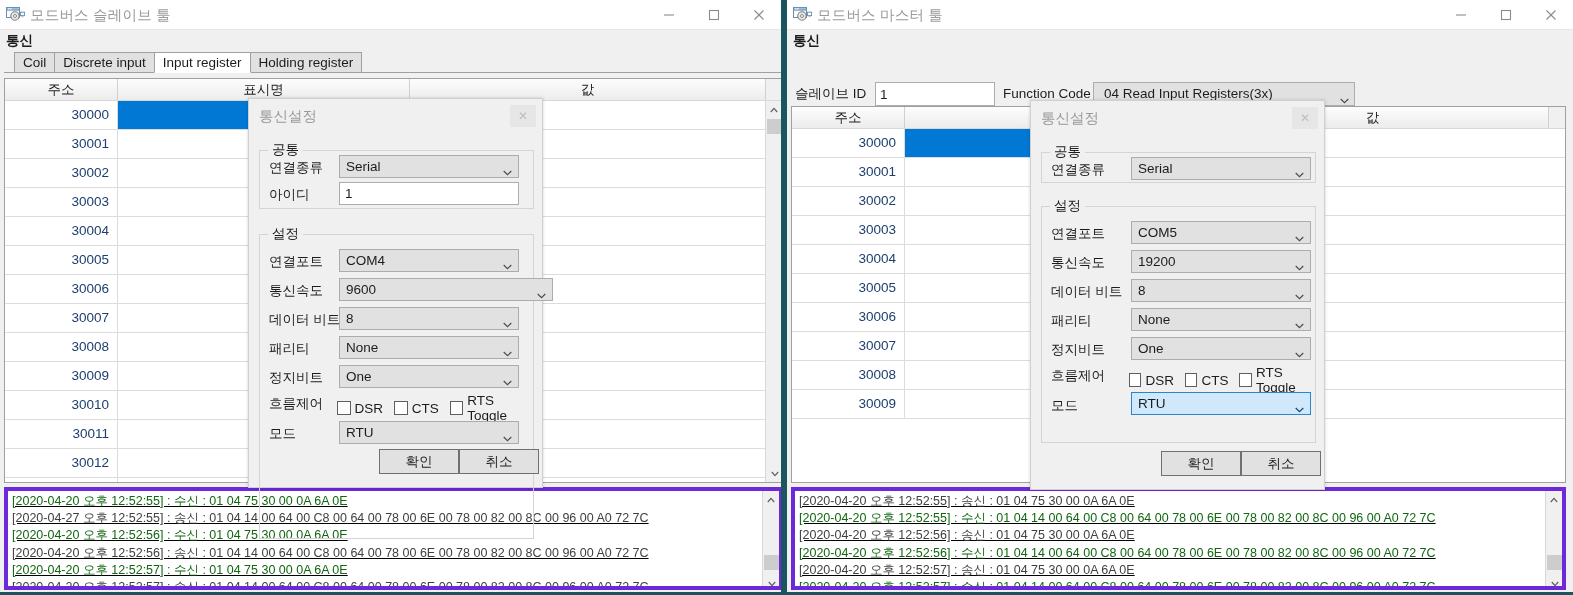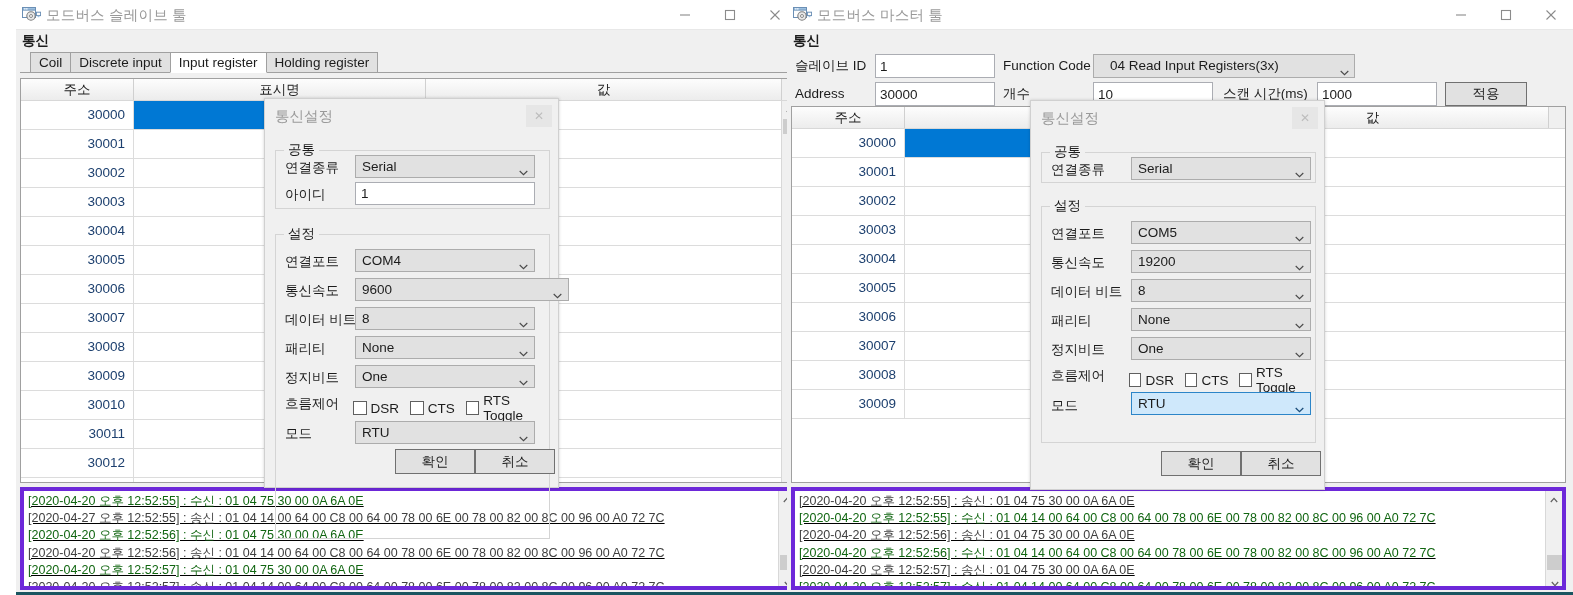--- a/index.html
+++ b/index.html
@@ -7,21 +7,21 @@
     margin: 0; padding: 0;
     width: 1573px; height: 595px;
     overflow: hidden;
     background: #ffffff;
     font-family: "Liberation Sans", "DejaVu Sans", sans-serif;
   }
   #screen { position: relative; width: 1573px; height: 595px; }
 
   
   .window { position: absolute; background: #f0f0f0; overflow: hidden; }
-  .win-left  { left: 16px;   top: 0; width: 787px; height: 595px;
+  .win-left  { left: 0;   top: 0; width: 787px; height: 595px;
                border-right: 6px solid #1a5560; border-bottom: 3px solid #1a5560; }
   .win-right { left: 787px; top: 0; width: 786px; height: 595px;
                border-bottom: 3px solid #1a5560; }
 
   .titlebar { position: relative; height: 30px; background: #ffffff;
               border-bottom: 1px solid #e8e8e8; }
   .title-icon { position: absolute; left: 6px; top: 6px; width: 19px; height: 18px; }
   .title-text { position: absolute; left: 30px; top: 6px;
                 font-size: 14.5px; color: #999999; white-space: nowrap;
                 letter-spacing: .2px; }
@@ -46,22 +46,22 @@
   .tab.active { background: #ffffff; border-bottom-color: #ffffff; z-index: 3; }
 
   
   .parambar { position: relative; height: 54px; background: #f0f0f0; }
   .pfield { position: absolute; font-size: 13.5px; color: #1c1c1c; }
   .plabel { line-height: 22px; }
   .ptext { background: #ffffff; border: 1px solid #abadb3;
            height: 24px; line-height: 22px; padding: 0 4px;
            font-size: 13.5px; color: #1c1c1c; }
   .pcombo { background: #e1e1e1; border: 1px solid #acacac;
-            height: 24px; line-height: 22px; padding: 0 16px;
-            font-size: 13.5px; color: #1c1c1c; position: relative; }
+            height: 24px; line-height: 22px; padding: 0 10px;
+            font-size: 13.5px; color: #1c1c1c; position: relative; margin-top: 28px; }
   .pcombo .cv { position: absolute; right: 5px; top: 6px; }
   .pbtn { background: #e1e1e1; border: 1px solid #707070; height: 24px;
           line-height: 22px; text-align: center; font-size: 13.5px;
           color: #1c1c1c; }
 
   
   .gridwrap { position: absolute; background: #ffffff;
               border: 1px solid #a0a0a0; overflow: hidden; }
   .ghead { display: flex; height: 22px; background: #f0f0f0;
            border-bottom: 1px solid #d8d8d8; }

